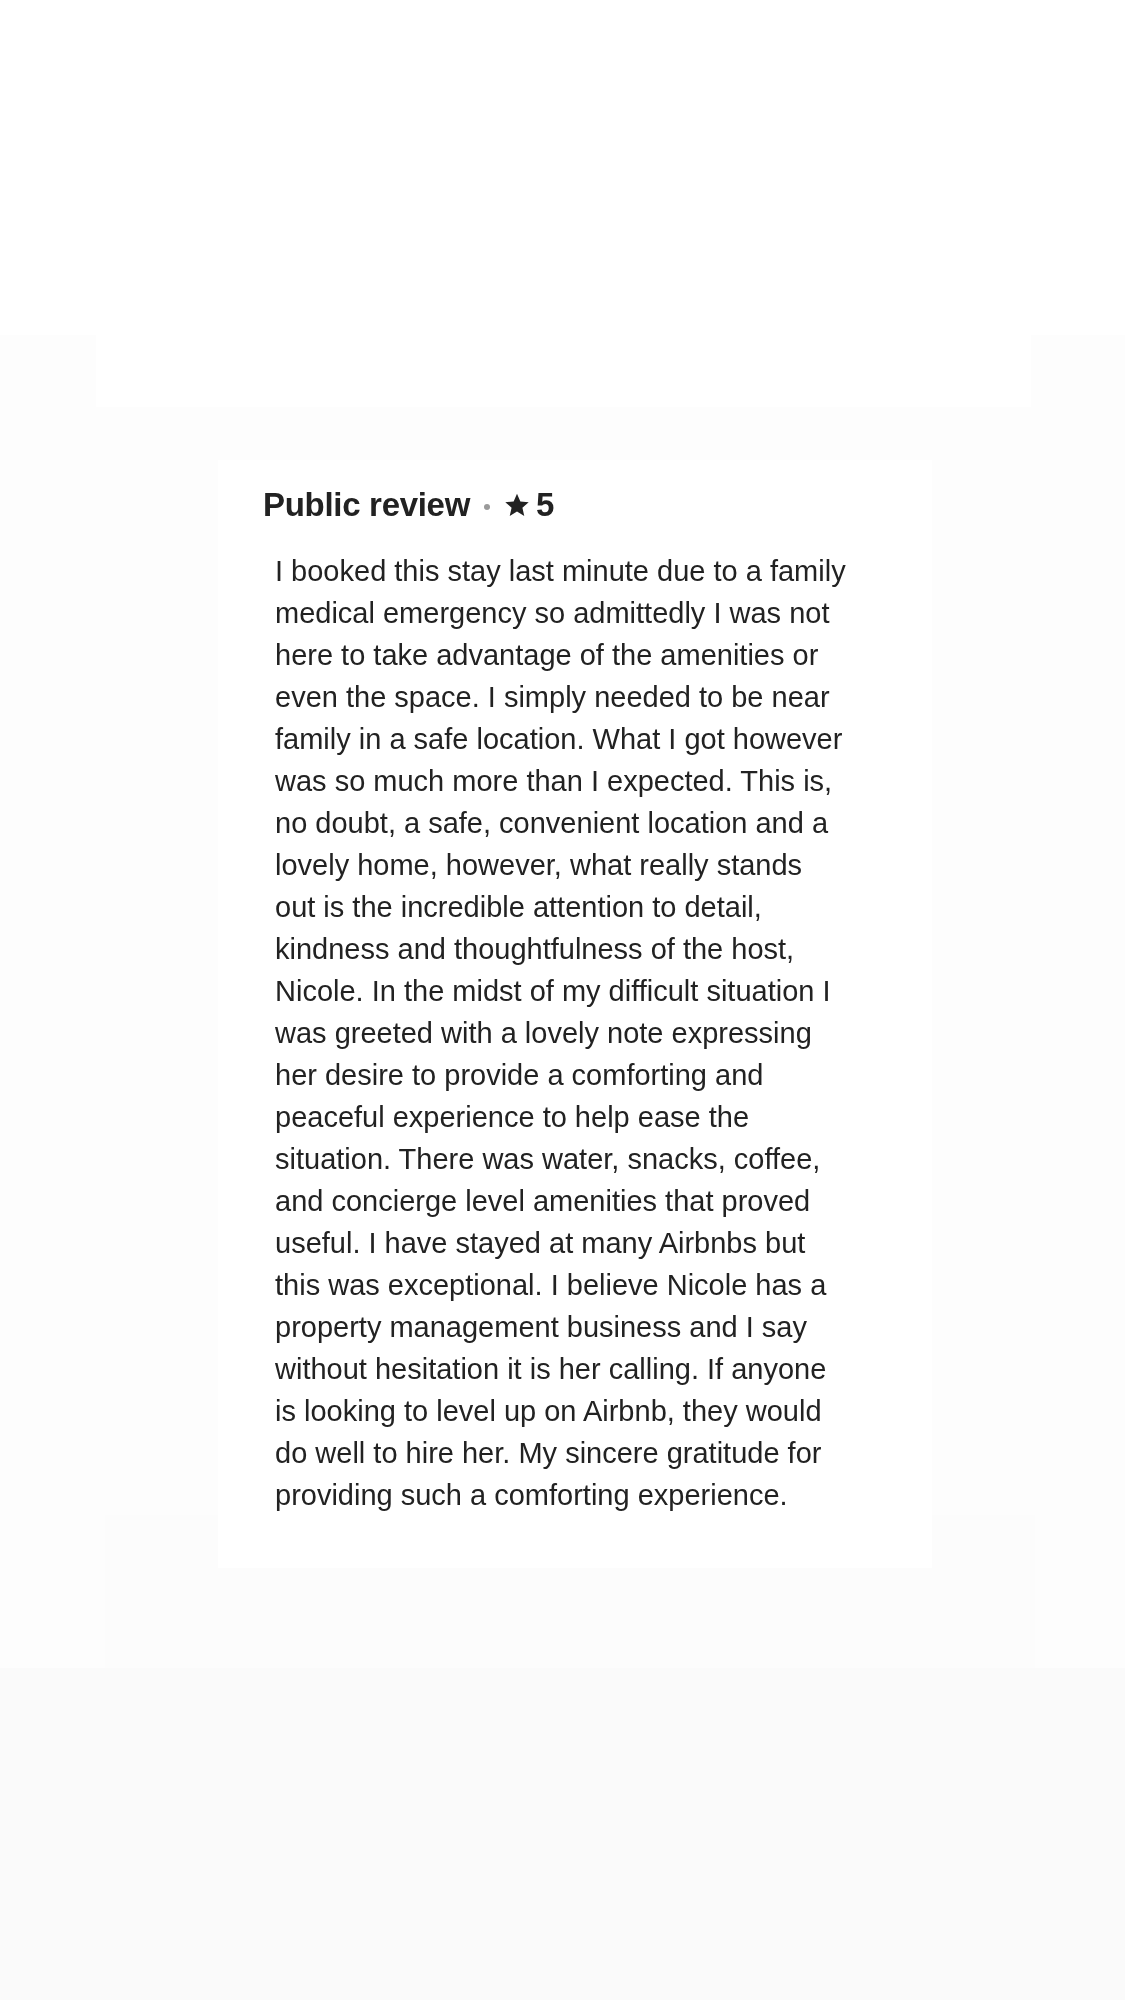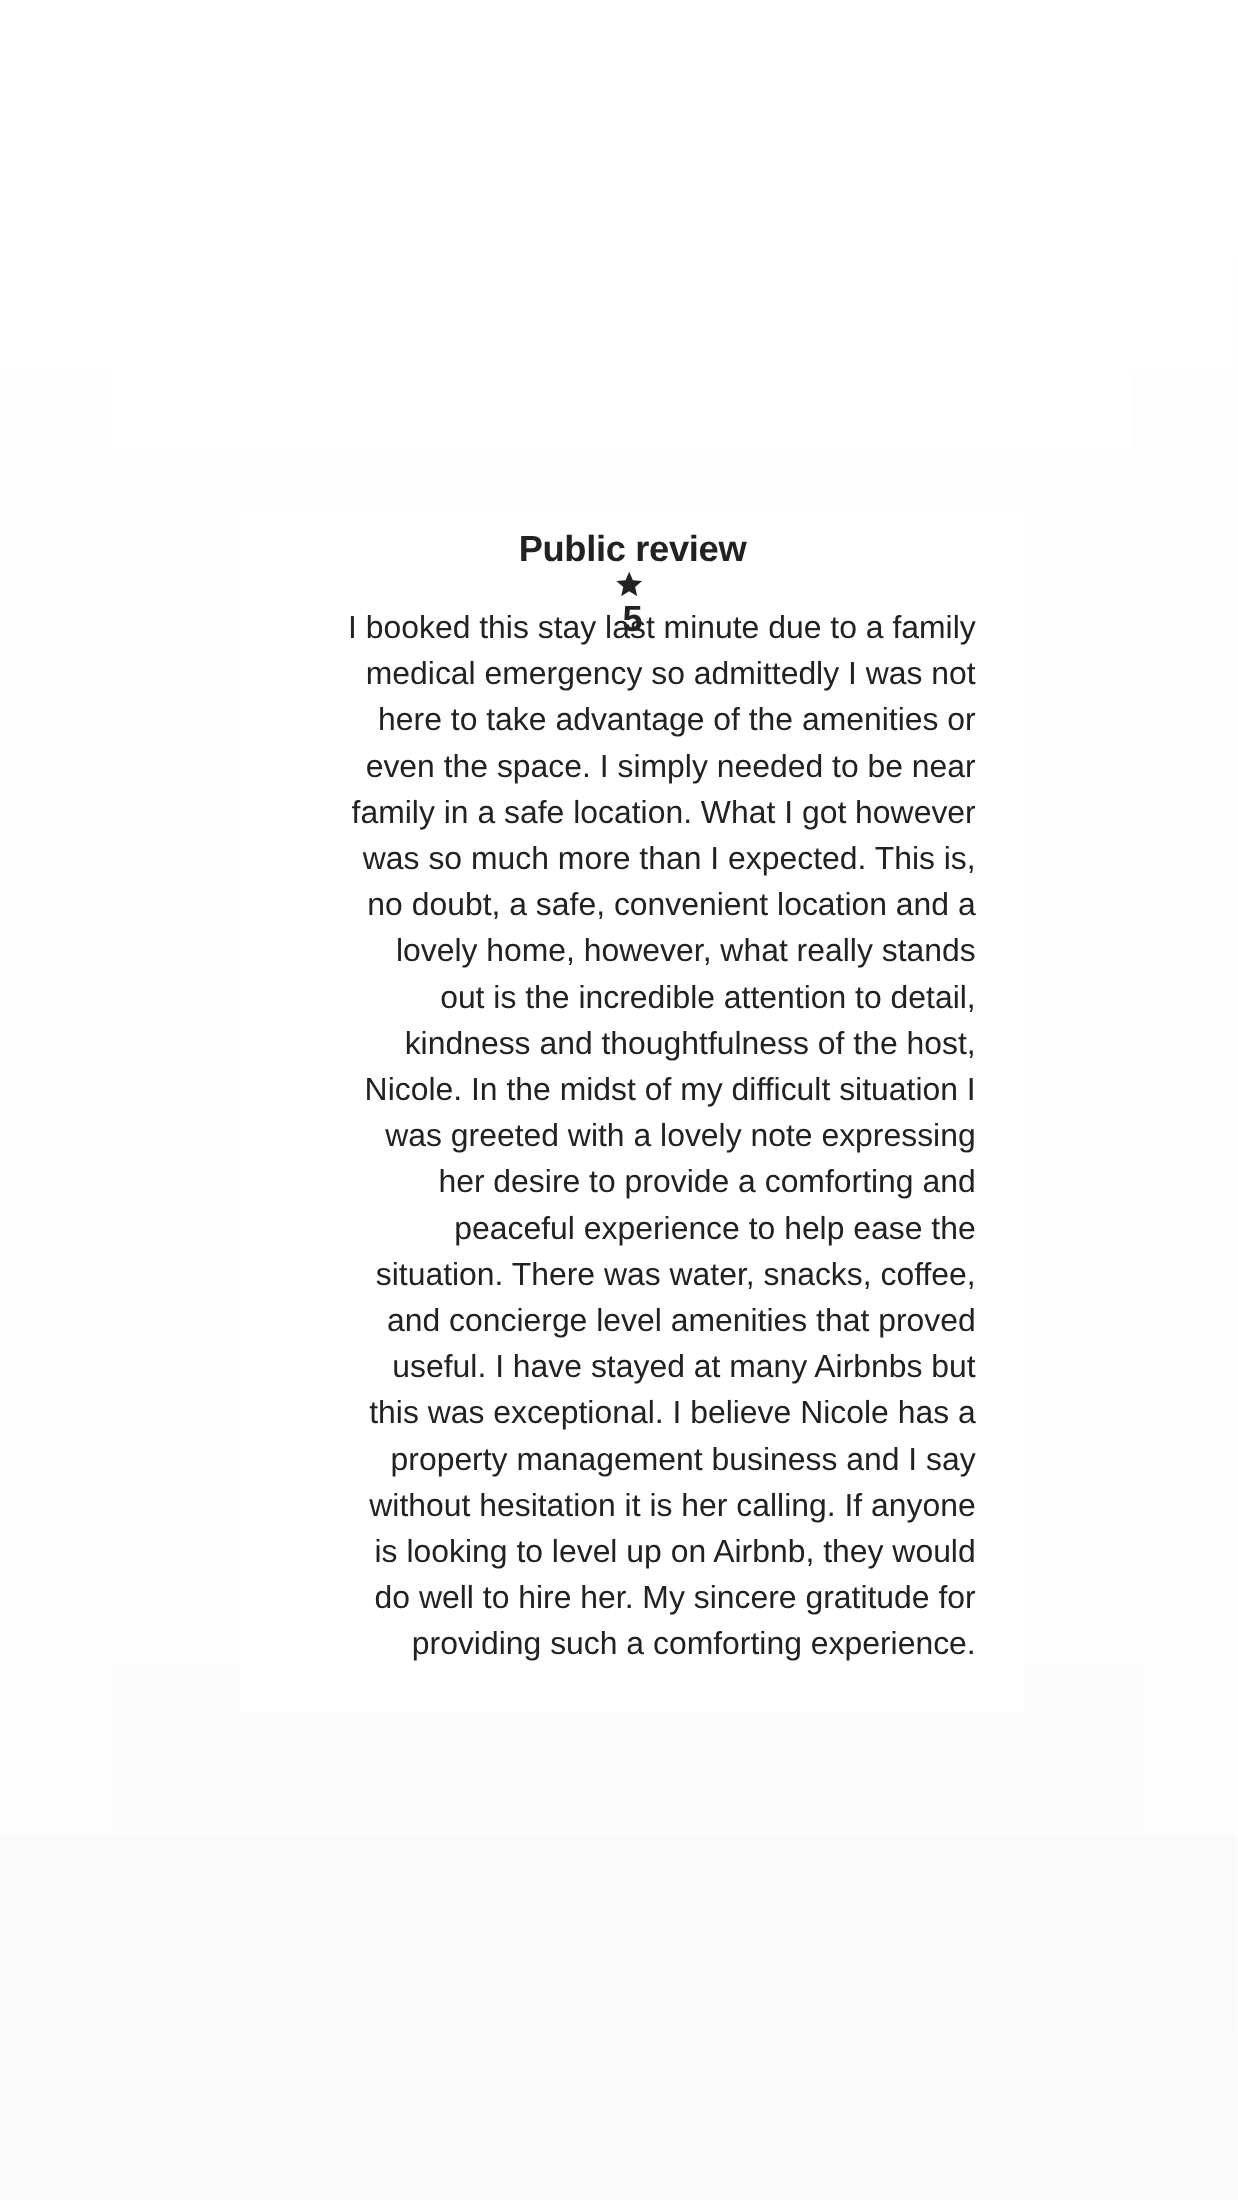--- a/index.html
+++ b/index.html
@@ -46,21 +46,20 @@
       min-height: 1075px;
       background: #ffffff;
       box-sizing: border-box;
       padding: 20px 45px 40px 45px;
     }
     .review-header {
       display: flex;
       align-items: center;
       height: 50px;
       margin-bottom: 20px;
-      flex-direction: column;
     }
     .review-title {
       font-size: 33px;
       font-weight: 700;
       letter-spacing: -0.3px;
       color: #222222;
     }
     .dot-separator {
       display: inline-block;
       width: 6px; height: 6px;
@@ -77,23 +76,22 @@
     }
     .rating-value {
       font-size: 33px;
       font-weight: 700;
       color: #222222;
     }
     .review-body {
       font-size: 29px;
       line-height: 42px;
       color: #222222;
-      margin: 0;
+      margin: 12px;
       white-space: pre-line;
-      text-align: right;
     }
   </style>
 </head>
 <body>
 
 <div class="bg-band-top"></div>
 <div class="bg-panel-upper"></div>
 <div class="bg-panel-lower"></div>
 <div class="bg-bottom"></div>
 

